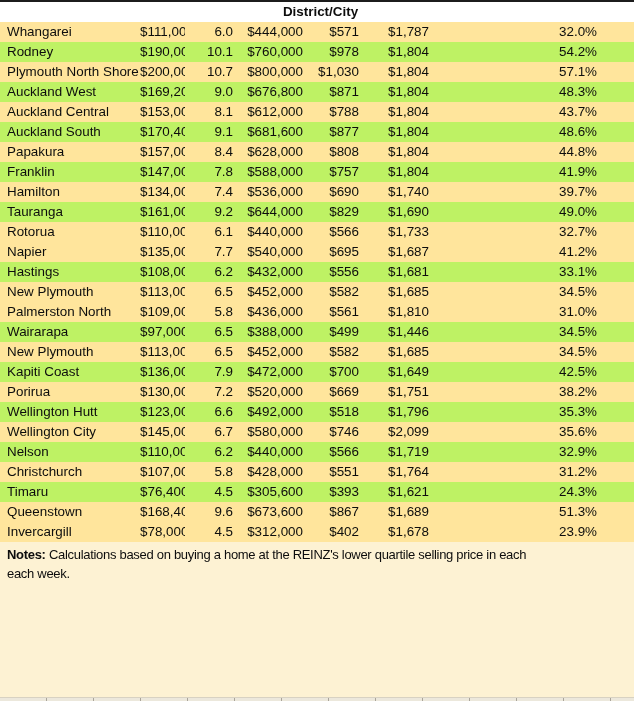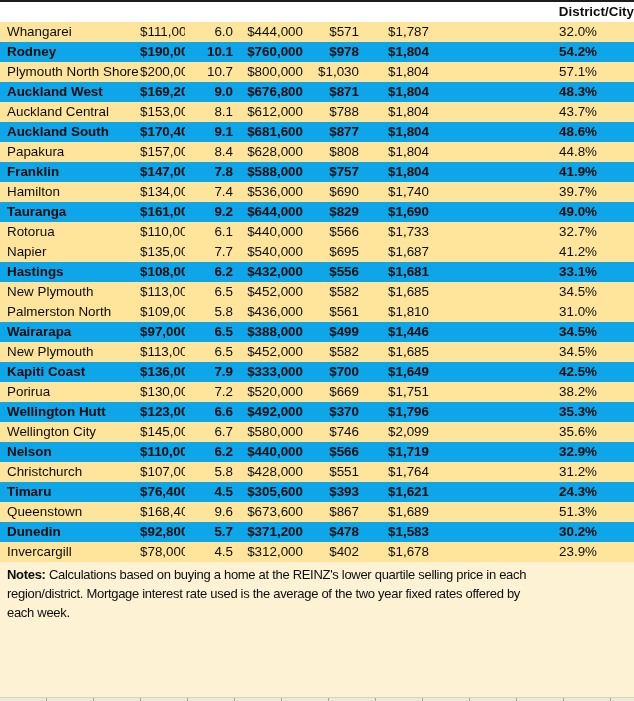--- a/index.html
+++ b/index.html
@@ -12,24 +12,24 @@
     border-top:2px solid #1c1c1c;background:#fdf2d3;
   }
   table.afford{
     border-collapse:collapse;table-layout:fixed;width:634px;
   }
   table.afford th, table.afford td{
     font-size:13.4px;color:#0d0d0d;line-height:20px;height:20px;
     padding:0;white-space:nowrap;overflow:hidden;
   }
   thead th.hdr{
-    background:#ffffff;text-align:right;font-weight:700;padding-left:7px;
+    background:#ffffff;text-align:center;font-weight:700;padding-left:7px;
   }
   tbody tr.odd{background:#ffe59c;}
-  tbody tr.even{background:#0ea5e9;font-weight:bold;}
+  tbody tr.even{background:#bef264;}
   tbody td{text-align:right;padding-right:2px;}
   tbody td.c0{text-align:left;padding-left:7px;padding-right:0;}
   tbody td.c6{padding-right:37px;}
   .notes{
     box-sizing:border-box;width:634px;height:99px;background:#fdf2d3;
     padding:3px 26px 0 7px;font-size:13px;line-height:19px;color:#0d0d0d;
     letter-spacing:-0.3px;
     border-radius:12px;
   }
   .notes .nline{white-space:nowrap;overflow:hidden;}
@@ -211,40 +211,40 @@
           <td class="c2">6.5</td>
           <td class="c3">$452,000</td>
           <td class="c4">$582</td>
           <td class="c5">$1,685</td>
           <td class="c6">34.5%</td>
         </tr>
         <tr class="even">
           <td class="c0">Kapiti Coast</td>
           <td class="c1">$136,000</td>
           <td class="c2">7.9</td>
-          <td class="c3">$333,000</td>
+          <td class="c3">$472,000</td>
           <td class="c4">$700</td>
           <td class="c5">$1,649</td>
           <td class="c6">42.5%</td>
         </tr>
         <tr class="odd">
           <td class="c0">Porirua</td>
           <td class="c1">$130,000</td>
           <td class="c2">7.2</td>
           <td class="c3">$520,000</td>
           <td class="c4">$669</td>
           <td class="c5">$1,751</td>
           <td class="c6">38.2%</td>
         </tr>
         <tr class="even">
           <td class="c0">Wellington Hutt</td>
           <td class="c1">$123,000</td>
           <td class="c2">6.6</td>
           <td class="c3">$492,000</td>
-          <td class="c4">$370</td>
+          <td class="c4">$518</td>
           <td class="c5">$1,796</td>
           <td class="c6">35.3%</td>
         </tr>
         <tr class="odd">
           <td class="c0">Wellington City</td>
           <td class="c1">$145,000</td>
           <td class="c2">6.7</td>
           <td class="c3">$580,000</td>
           <td class="c4">$746</td>
           <td class="c5">$2,099</td>
@@ -279,41 +279,31 @@
         </tr>
         <tr class="odd">
           <td class="c0">Queenstown</td>
           <td class="c1">$168,400</td>
           <td class="c2">9.6</td>
           <td class="c3">$673,600</td>
           <td class="c4">$867</td>
           <td class="c5">$1,689</td>
           <td class="c6">51.3%</td>
         </tr>
-        <tr class="even">
-          <td class="c0">Dunedin</td>
-          <td class="c1">$92,800</td>
-          <td class="c2">5.7</td>
-          <td class="c3">$371,200</td>
-          <td class="c4">$478</td>
-          <td class="c5">$1,583</td>
-          <td class="c6">30.2%</td>
-        </tr>
         <tr class="odd">
           <td class="c0">Invercargill</td>
           <td class="c1">$78,000</td>
           <td class="c2">4.5</td>
           <td class="c3">$312,000</td>
           <td class="c4">$402</td>
           <td class="c5">$1,678</td>
           <td class="c6">23.9%</td>
         </tr>
       </tbody>
   </table>
 
   <div class="notes">
     <div class="nline"><b>Notes:</b><span> Calculations based on buying a home at the REINZ's lower quartile selling price in each</span></div>
-    <div class="nline">region/district. Mortgage interest rate used is the average of the two year fixed rates offered by</div>
     <div class="nline">each week.</div>
   </div>
 
   <div class="grid-strip"></div>
 </div>
 
 </body></html>

